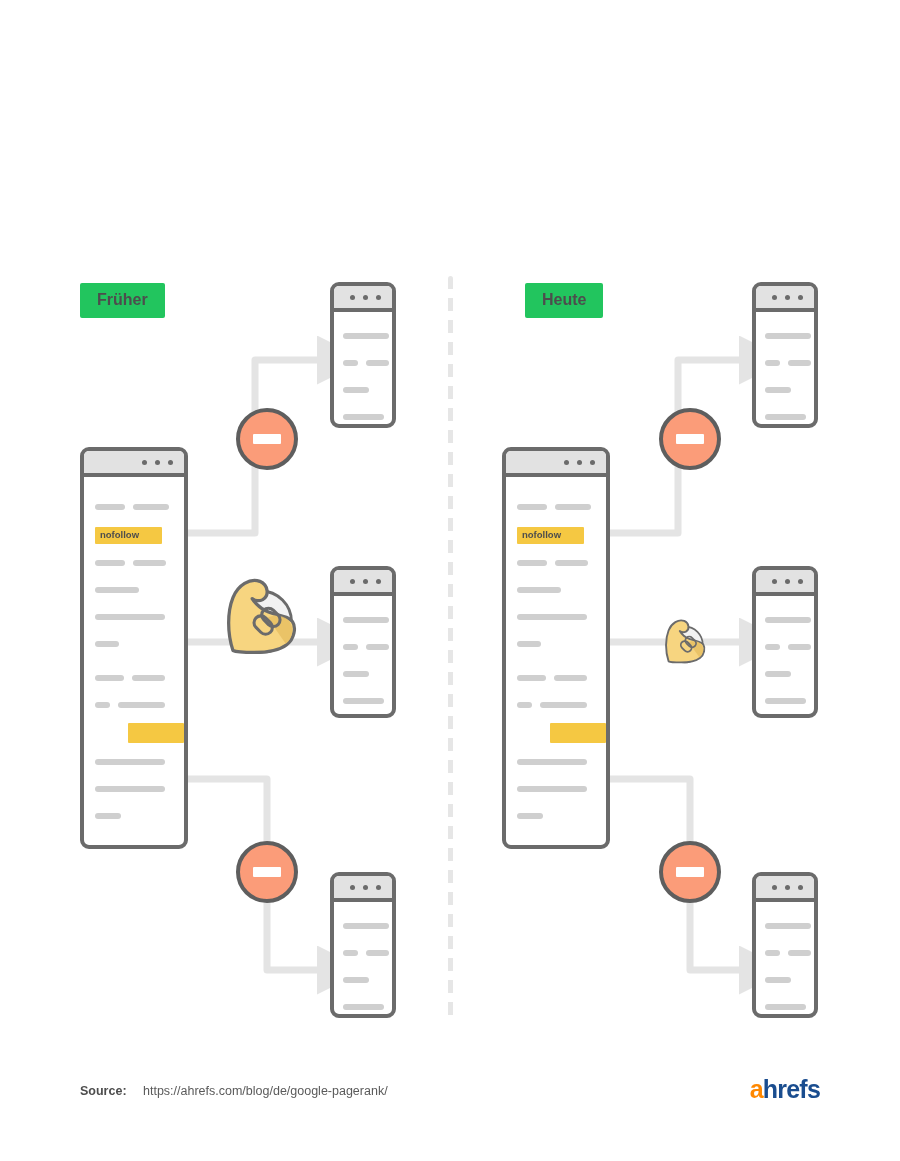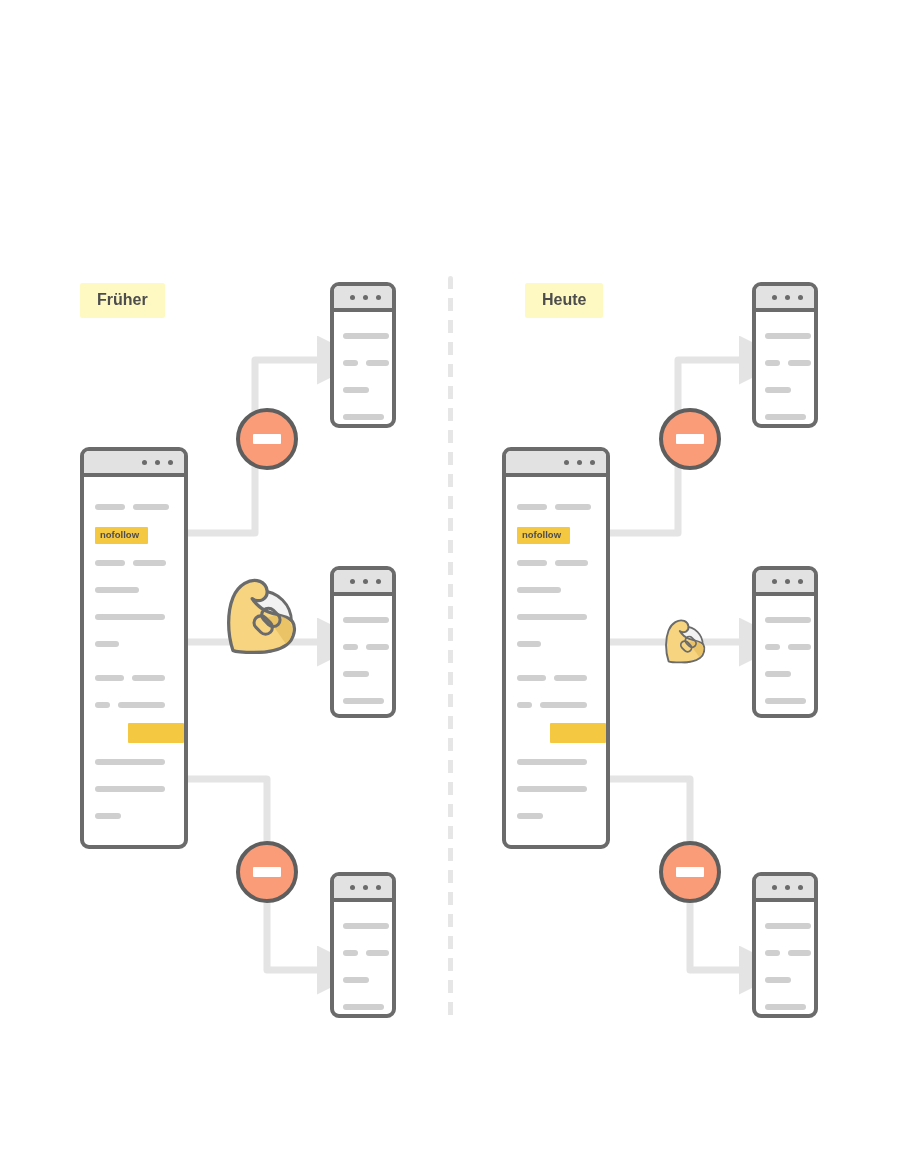--- a/index.html
+++ b/index.html
@@ -24,21 +24,21 @@
   .title .l2{display:block;}
   .subtitle{
     position:absolute;left:130px;top:166px;width:640px;
     text-align:center;font-size:15.5px;line-height:32px;
     color:#8c8c8c;font-weight:normal;
   }
 
   
   .badge{
     position:absolute;
-    background:#fef9c3;
+    background:#22c55e;
     color:#4d4d4d;
     font-size:16px;font-weight:bold;
     padding:9px 17px 10px 17px;
     border-radius:2px;
     line-height:1;
   }
   #badge-frueher{left:80px;top:283px;}
   #badge-heute{left:501px;top:283px;margin-left:24px;}
 
   
@@ -76,21 +76,21 @@
   .row{margin-bottom:9px;white-space:nowrap;}
   .row .ln + .ln{margin-left:8px;}
 
   
   .browser-main{width:108px;height:402px;}
   .browser-main .inner{padding:20px 11px 0 11px;}
   .browser-main .grp{margin-bottom:16px;}
 
   .nofollow{
     display:inline-block;background:#f5c842;color:#4d4d4d;
-    font-size:9.5px;font-weight:bold;padding:3px 9px 4px 5px;
+    font-size:9.5px;font-weight:bold;padding:3px 23px 4px 5px;
     border-radius:1px;line-height:1;
   }
   .yellowbar{
     display:block;height:20px;background:#f5c842;border-radius:1px;
     margin-left:33px;margin-right:-11px;
   }
 
   
   .browser-tgt{width:66px;height:146px;}
   .browser-tgt .inner{padding:14px 9px 0 9px;}
@@ -325,14 +325,21 @@
   <svg class="muscle" style="left:654px;top:612px;" width="56" height="56" viewBox="0 0 100 100">
     <circle cx="55" cy="58" r="32" fill="#f2f2f2" stroke="#6b6b6b" stroke-width="3"></circle>
     <path d="M26 88 C20 70 20 48 26 33 C31 20 44 12 54 16 C63 20 64 31 57 35 C51 38 46 34 46 34 C46 34 52 44 63 48 C74 52 84 52 88 58 C92 64 90 76 82 82 C74 88 60 90 48 90 C38 90 30 90 26 88 Z" fill="#f7d580" stroke="#6b6b6b" stroke-width="3.4" stroke-linejoin="round"></path>
     <path d="M62 54 C70 50 80 52 85 58 C90 64 88 76 81 81" fill="#e8bf63" opacity="0.85" stroke="none"></path>
     <g stroke="#6b6b6b" stroke-width="3.2" fill="none" stroke-linecap="round">
       <path d="M50 64 a7 7 0 0 1 10 -10 l5 5 a7 7 0 0 1 -10 10 z"></path>
       <path d="M58 56 a7 7 0 0 1 10 -10 l5 5 a7 7 0 0 1 -10 10 z"></path>
     </g>
   </svg>
 
+  <div class="footer">
+    <span class="src-label">Source:</span>
+    <span class="src-url">https://ahrefs.com/blog/de/google-pagerank/</span>
+    <div class="logo">
+      <span class="a">a</span><span class="rest">hrefs</span>
+    </div>
+  </div>
 
 </div>
 
 </body></html>

